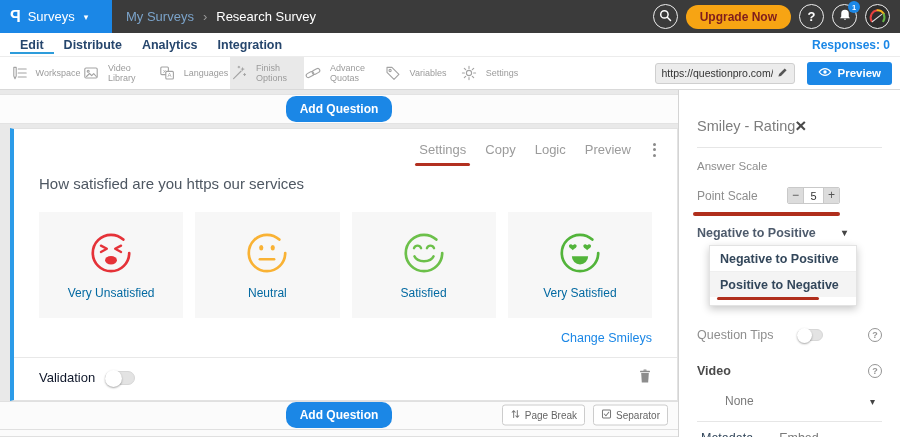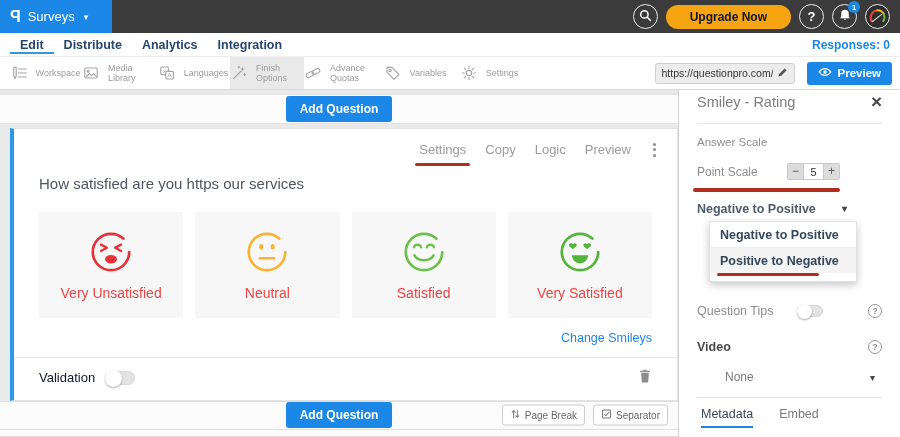--- a/index.html
+++ b/index.html
@@ -13,21 +13,21 @@
   .logo { font-weight:bold; font-size:16px; transform:scaleX(-1); display:inline-block; }
   .menu-label { font-size:13px; }
   .caret { font-size:9px; margin-left:2px; }
   .breadcrumb { display:flex; align-items:center; gap:9px; margin-left:14px; font-size:13px; }
   .bc-parent { color:#7ba3c9; cursor:pointer; }
   .bc-sep { color:#9a9a9a; font-size:13px; }
   .bc-current { color:#ffffff; }
   .topbar-right { margin-left:auto; display:flex; align-items:center; gap:8px; padding-right:10px; }
   .tb-circle { width:25px; height:25px; border-radius:50%; border:1.5px solid #ededed; display:flex; align-items:center; justify-content:center; color:#fff; position:relative; }
   .help-glyph { font-size:13px; font-weight:bold; color:#fff; }
-  .upgrade { height:24px; border-radius:12px; color:#0f172a; font-size:12px; font-weight:bold; padding:0 24px; }
+  .upgrade { height:24px; border-radius:12px; color:#7f1d1d; font-size:12px; font-weight:bold; padding:0 14px; }
   .badge { position:absolute; top:-4px; right:-4px; background:#1b87e6; color:#fff; font-size:7.5px; width:12px; height:12px; border-radius:50%; display:flex; align-items:center; justify-content:center; font-weight:bold; }
   .avatar { width:25px; height:25px; border-radius:50%; border:1.5px solid #ededed; overflow:hidden; cursor:pointer; background:#2d2d2d; display:flex; align-items:center; justify-content:center; }
 
   
   .navrow { height:24px; background:#fff; display:flex; align-items:center; padding:0 10px; border-bottom:1px solid #ececec; }
   .ntab { font-size:12.5px; font-weight:bold; color:#26466d; padding:3px 10px 2px; cursor:pointer; }
   .ntab.active { border-bottom:2px solid #2d9cdb; padding-bottom:0; }
   .responses { margin-left:auto; font-size:12px; font-weight:bold; color:#1b87e6; }
 
   
@@ -38,53 +38,53 @@
   .ticon svg { stroke:#a3a3a3; fill:none; stroke-width:1.1; stroke-linecap:round; stroke-linejoin:round; }
   .toolbar-right { margin-left:auto; display:flex; align-items:center; gap:12px; padding-right:8px; }
   .urlbox { width:140px; height:21px; background:#ececec; border:1px solid #cfcfcf; border-radius:3px; display:flex; align-items:center; padding:0 6px; gap:4px; cursor:text; }
   .url { font-size:10.5px; color:#333; white-space:nowrap; overflow:hidden; flex:1; }
   .preview { height:23px; border-radius:3px; color:#fff; font-size:11.5px; font-weight:bold; padding:0 11px; display:flex; align-items:center; gap:6px; }
 
   
   .main { display:flex; height:347px; }
   .canvas { flex:1; display:flex; flex-direction:column; background:#e9e9e9; min-width:0; }
   .strip { background:#fcfcfc; border-top:1px solid #e3e3e3; border-bottom:1px solid #e3e3e3; height:32px; margin-top:4px; display:flex; align-items:center; justify-content:center; }
-  .addq { color:#fff; font-size:12px; font-weight:bold; padding:6px 14px; border-radius:3px; }
+  .addq { color:#fff; font-size:12px; font-weight:bold; padding:6px 14px; border-radius:10px; }
 
   .qcard { margin:4px 0 0 10px; background:#fff; border:1px solid #e2e2e2; border-left:4px solid #2b9be8; position:relative; padding-bottom:0; }
   .qtabs { position:absolute; top:13px; right:18px; display:flex; align-items:center; gap:19px; font-size:13px; color:#9b9b9b; }
   .qtab { cursor:pointer; position:relative; }
   .qtab.active::after { content:""; position:absolute; left:-4px; right:-4px; bottom:-9px; height:3.5px; border-radius:2px; background:#b23020; }
   .kebab { display:flex; flex-direction:column; gap:2.5px; cursor:pointer; padding:1px 3px; }
   .kebab i { width:3px; height:3px; border-radius:50%; background:#8a8a8a; }
   .qtitle { margin:46px 0 0 25px; font-size:15px; font-weight:normal; color:#4e5762; cursor:text; }
   .smileys { display:flex; gap:12px; margin:20px 25px 0 25px; }
   .smiley-card { flex:1; height:106px; background:#f7f7f7; display:flex; flex-direction:column; align-items:center; justify-content:center; gap:10px; cursor:pointer; }
   .sm svg { display:block; }
-  .sm-label { font-size:14px; color:#ef4444; }
+  .sm-label { font-size:12px; color:#0369a1; }
   .change-row { text-align:right; margin:10px 25px 0; }
   .change-link { color:#1b87e6; font-size:12.5px; cursor:pointer; }
   .qdivider { border-top:1px solid #e8e8e8; margin-top:11px; }
   .validation-row { display:flex; align-items:center; padding:10px 25px 12px; gap:10px; }
   .validation-label { font-size:13px; color:#0f172a; }
   .toggle { width:30px; height:14px; background:#e3e3e3; border:1px solid #d7d7d7; border-radius:8px; position:relative; cursor:pointer; display:inline-block; }
   .toggle .knob { position:absolute; left:-1px; top:-2px; width:17px; height:17px; background:#fff; border-radius:50%; box-shadow:0 1px 2px rgba(0,0,0,.35); }
   .toggle.small { width:26px; height:12px; }
   .toggle.small .knob { width:15px; height:15px; }
   .trash { margin-left:auto; cursor:pointer; }
 
   .footer-strip { margin-top:0; background:#fbfbfb; border-top:1px solid #e0e0e0; border-bottom:1px solid #e0e0e0; height:31px; display:flex; align-items:center; justify-content:center; position:relative; }
   .footer-right { position:absolute; right:10px; top:50%; transform:translateY(-50%); display:flex; gap:8px; }
   .mini { background:#fff; border:1px solid #ccc; border-radius:3px; font-size:10px; color:#666; padding:3px 7px; display:flex; align-items:center; gap:4px; }
   .mini svg { stroke:#777; fill:none; stroke-width:1.1; stroke-linecap:round; stroke-linejoin:round; }
   .bottom-thin { background:#fbfbfb; border-bottom:1px solid #e0e0e0; height:8px; }
 
   
   .panel { width:222px; background:#fff; border-left:1px solid #d4d4d4; padding:0 18px; font-size:12.5px; }
-  .panel-head { margin-top:4px; display:flex; align-items:center; justify-content:space-between; }
+  .panel-head { margin-top:28px; display:flex; align-items:center; }
   .panel-title { font-size:14.5px; color:#7d7d7d; }
   .panel-close { font-size:19px; font-weight:bold; color:#4a4a4a; cursor:pointer; line-height:14px; }
   .pdivider { border-top:1px solid #e6e6e6; margin-top:13px; }
   .plabel { color:#8e8e8e; }
   .plabel.small { font-size:11.5px; margin-top:12px; }
   .plabel.bold { color:#4a4a4a; font-weight:bold; }
   .pointscale-row { margin-top:15px; display:flex; align-items:center; }
   .pointscale-row .plabel { font-size:12px; }
   .stepper { margin-left:auto; margin-right:42px; display:flex; align-items:stretch; height:17px; border:1px solid #c9c9c9; border-radius:2px; overflow:hidden; }
   .step { width:15px; background:#dcdcdc; color:#555; font-size:12px; line-height:15px; display:flex; align-items:center; justify-content:center; padding:0; }
@@ -111,20 +111,25 @@
 <body>
 
 <div class="app">
 
   <header class="topbar">
     <div class="logo-area" style="background: rgb(27, 135, 230);">
       <span class="logo">P</span>
       <span class="menu-label">Surveys</span>
       <span class="caret">▾</span>
     </div>
+    <nav class="breadcrumb">
+      <span class="bc-parent">My Surveys</span>
+      <span class="bc-sep">›</span>
+      <span class="bc-current">Research Survey</span>
+    </nav>
     <div class="topbar-right">
       <button class="tb-circle">
         <span>
           <svg width="13" height="13" viewBox="0 0 13 13" fill="none" stroke="#fff" stroke-width="1.5" stroke-linecap="round">
               <circle cx="5.4" cy="5.4" r="3.7"></circle>
               <path d="M8.3 8.3l3.2 3.2"></path>
             </svg>
         </span>
       </button>
       <button class="upgrade" style="background: rgb(247, 164, 19);">Upgrade Now</button>
@@ -170,21 +175,21 @@
       <span>Workspace</span>
     </div>
     <div class="tool">
       <span class="ticon">
         <svg width="18" height="18" viewBox="0 0 18 18">
             <rect x="2.8" y="4" width="12.4" height="10" rx="1.2"></rect>
             <circle cx="6.2" cy="7.2" r="1"></circle>
             <path d="M4.5 12.5l3-3 2.2 2.2 2-2 2.6 2.8"></path>
           </svg>
       </span>
-      <span>Media Library</span>
+      <span>Video Library</span>
     </div>
     <div class="tool">
       <span class="ticon">
         <svg width="18" height="18" viewBox="0 0 18 18">
             <rect x="2.8" y="3" width="7.6" height="7.6" rx="1"></rect>
             <text x="6.6" y="8.9" font-size="6" fill="#a3a3a3" stroke="none" text-anchor="middle" font-family="Liberation Sans, sans-serif">x</text>
             <rect x="7.8" y="7.4" width="7.6" height="7.6" rx="1" fill="#fff"></rect>
             <text x="11.6" y="13.3" font-size="6" fill="#a3a3a3" stroke="none" text-anchor="middle" font-family="Liberation Sans, sans-serif">A</text>
           </svg>
       </span>

